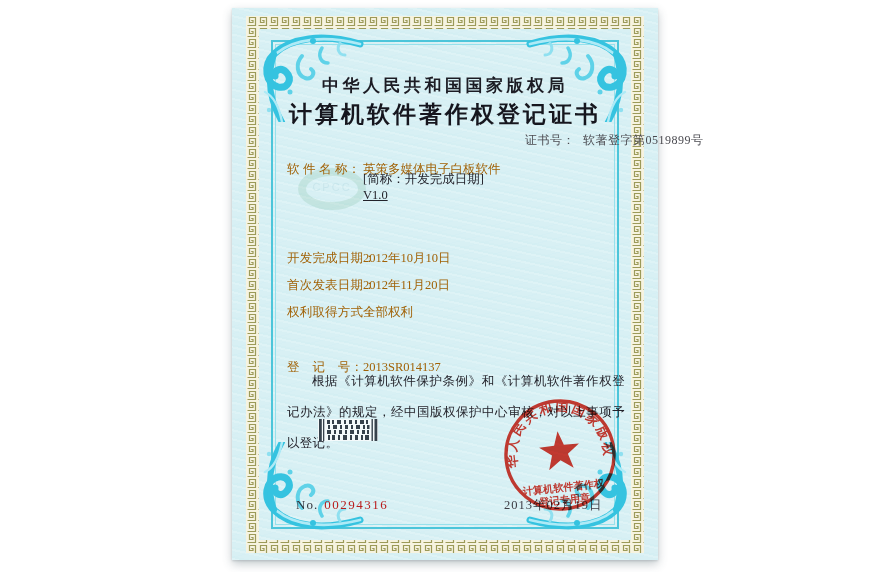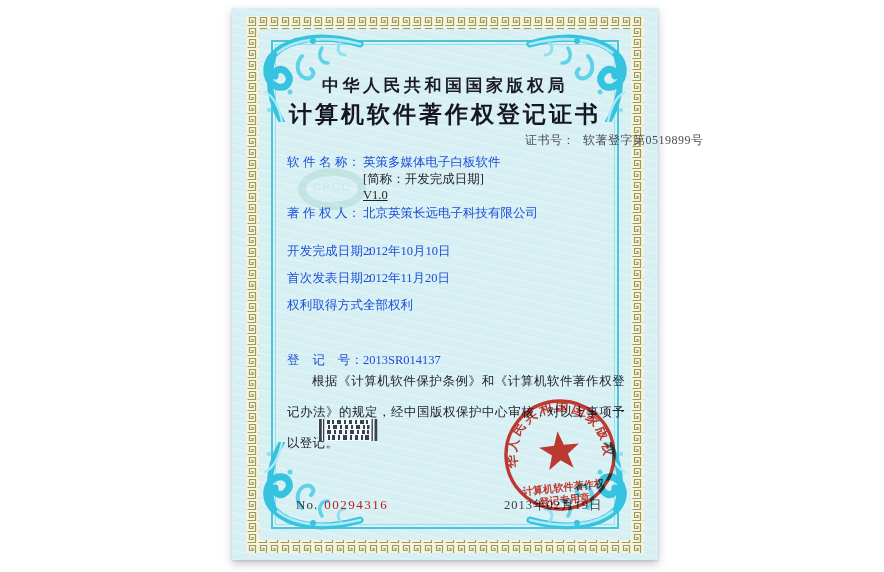--- a/index.html
+++ b/index.html
@@ -39,21 +39,21 @@
   .cert-title{
     position:absolute;left:0;top:91px;width:100%;text-align:center;
     font-size:23px;font-weight:700;color:#16161e;letter-spacing:3px;
   }
   .certno-line{
     position:absolute;left:253px;top:124px;font-size:12px;color:#4a4a50;
     letter-spacing:.5px;white-space:nowrap;margin-left:40px;
   }
   .certno-line .v{margin-left:8px;}
 
-  .field-row{position:absolute;left:55px;right:34px;font-size:12.5px;color:#1d4ed8;white-space:nowrap;}
+  .field-row{position:absolute;left:55px;right:34px;font-size:12.5px;color:#a16207;white-space:nowrap;margin-top:7px;}
   .field-row .lbl{display:inline-block;width:76px;letter-spacing:.2px;}
   .field-row .val{margin-left:0px;}
   .sub-val{position:absolute;left:131px;font-size:12.5px;color:#23232b;white-space:nowrap;}
 
   .statement{
     position:absolute;left:55px;top:358px;width:338px;
     font-size:12.5px;line-height:31px;color:#23232b;
     text-indent:2em;text-align:justify;letter-spacing:.3px;
   }
 
@@ -166,23 +166,20 @@
     </div>
 
     <div class="cpcc-watermark">CPCC</div>
 
     <div class="field-row" style="top:146px;">
       <span class="lbl">软 件 名 称：</span><span class="val">英策多媒体电子白板软件</span>
     </div>
     <div class="sub-val" style="top:163px;">[简称：开发完成日期]</div>
     <div class="sub-val" style="top:180px;text-decoration:underline;">V1.0</div>
 
-    <div class="field-row" style="top:197px;">
-      <span class="lbl">著 作 权 人：</span><span class="val">北京英策长远电子科技有限公司</span>
-    </div>
 
     <div class="field-row" style="top:235px;">
       <span class="lbl">开发完成日期：</span><span class="val">2012年10月10日</span>
     </div>
     <div class="field-row" style="top:262px;">
       <span class="lbl">首次发表日期：</span><span class="val">2012年11月20日</span>
     </div>
     <div class="field-row" style="top:289px;">
       <span class="lbl">权利取得方式：</span><span class="val">全部权利</span>
     </div>

